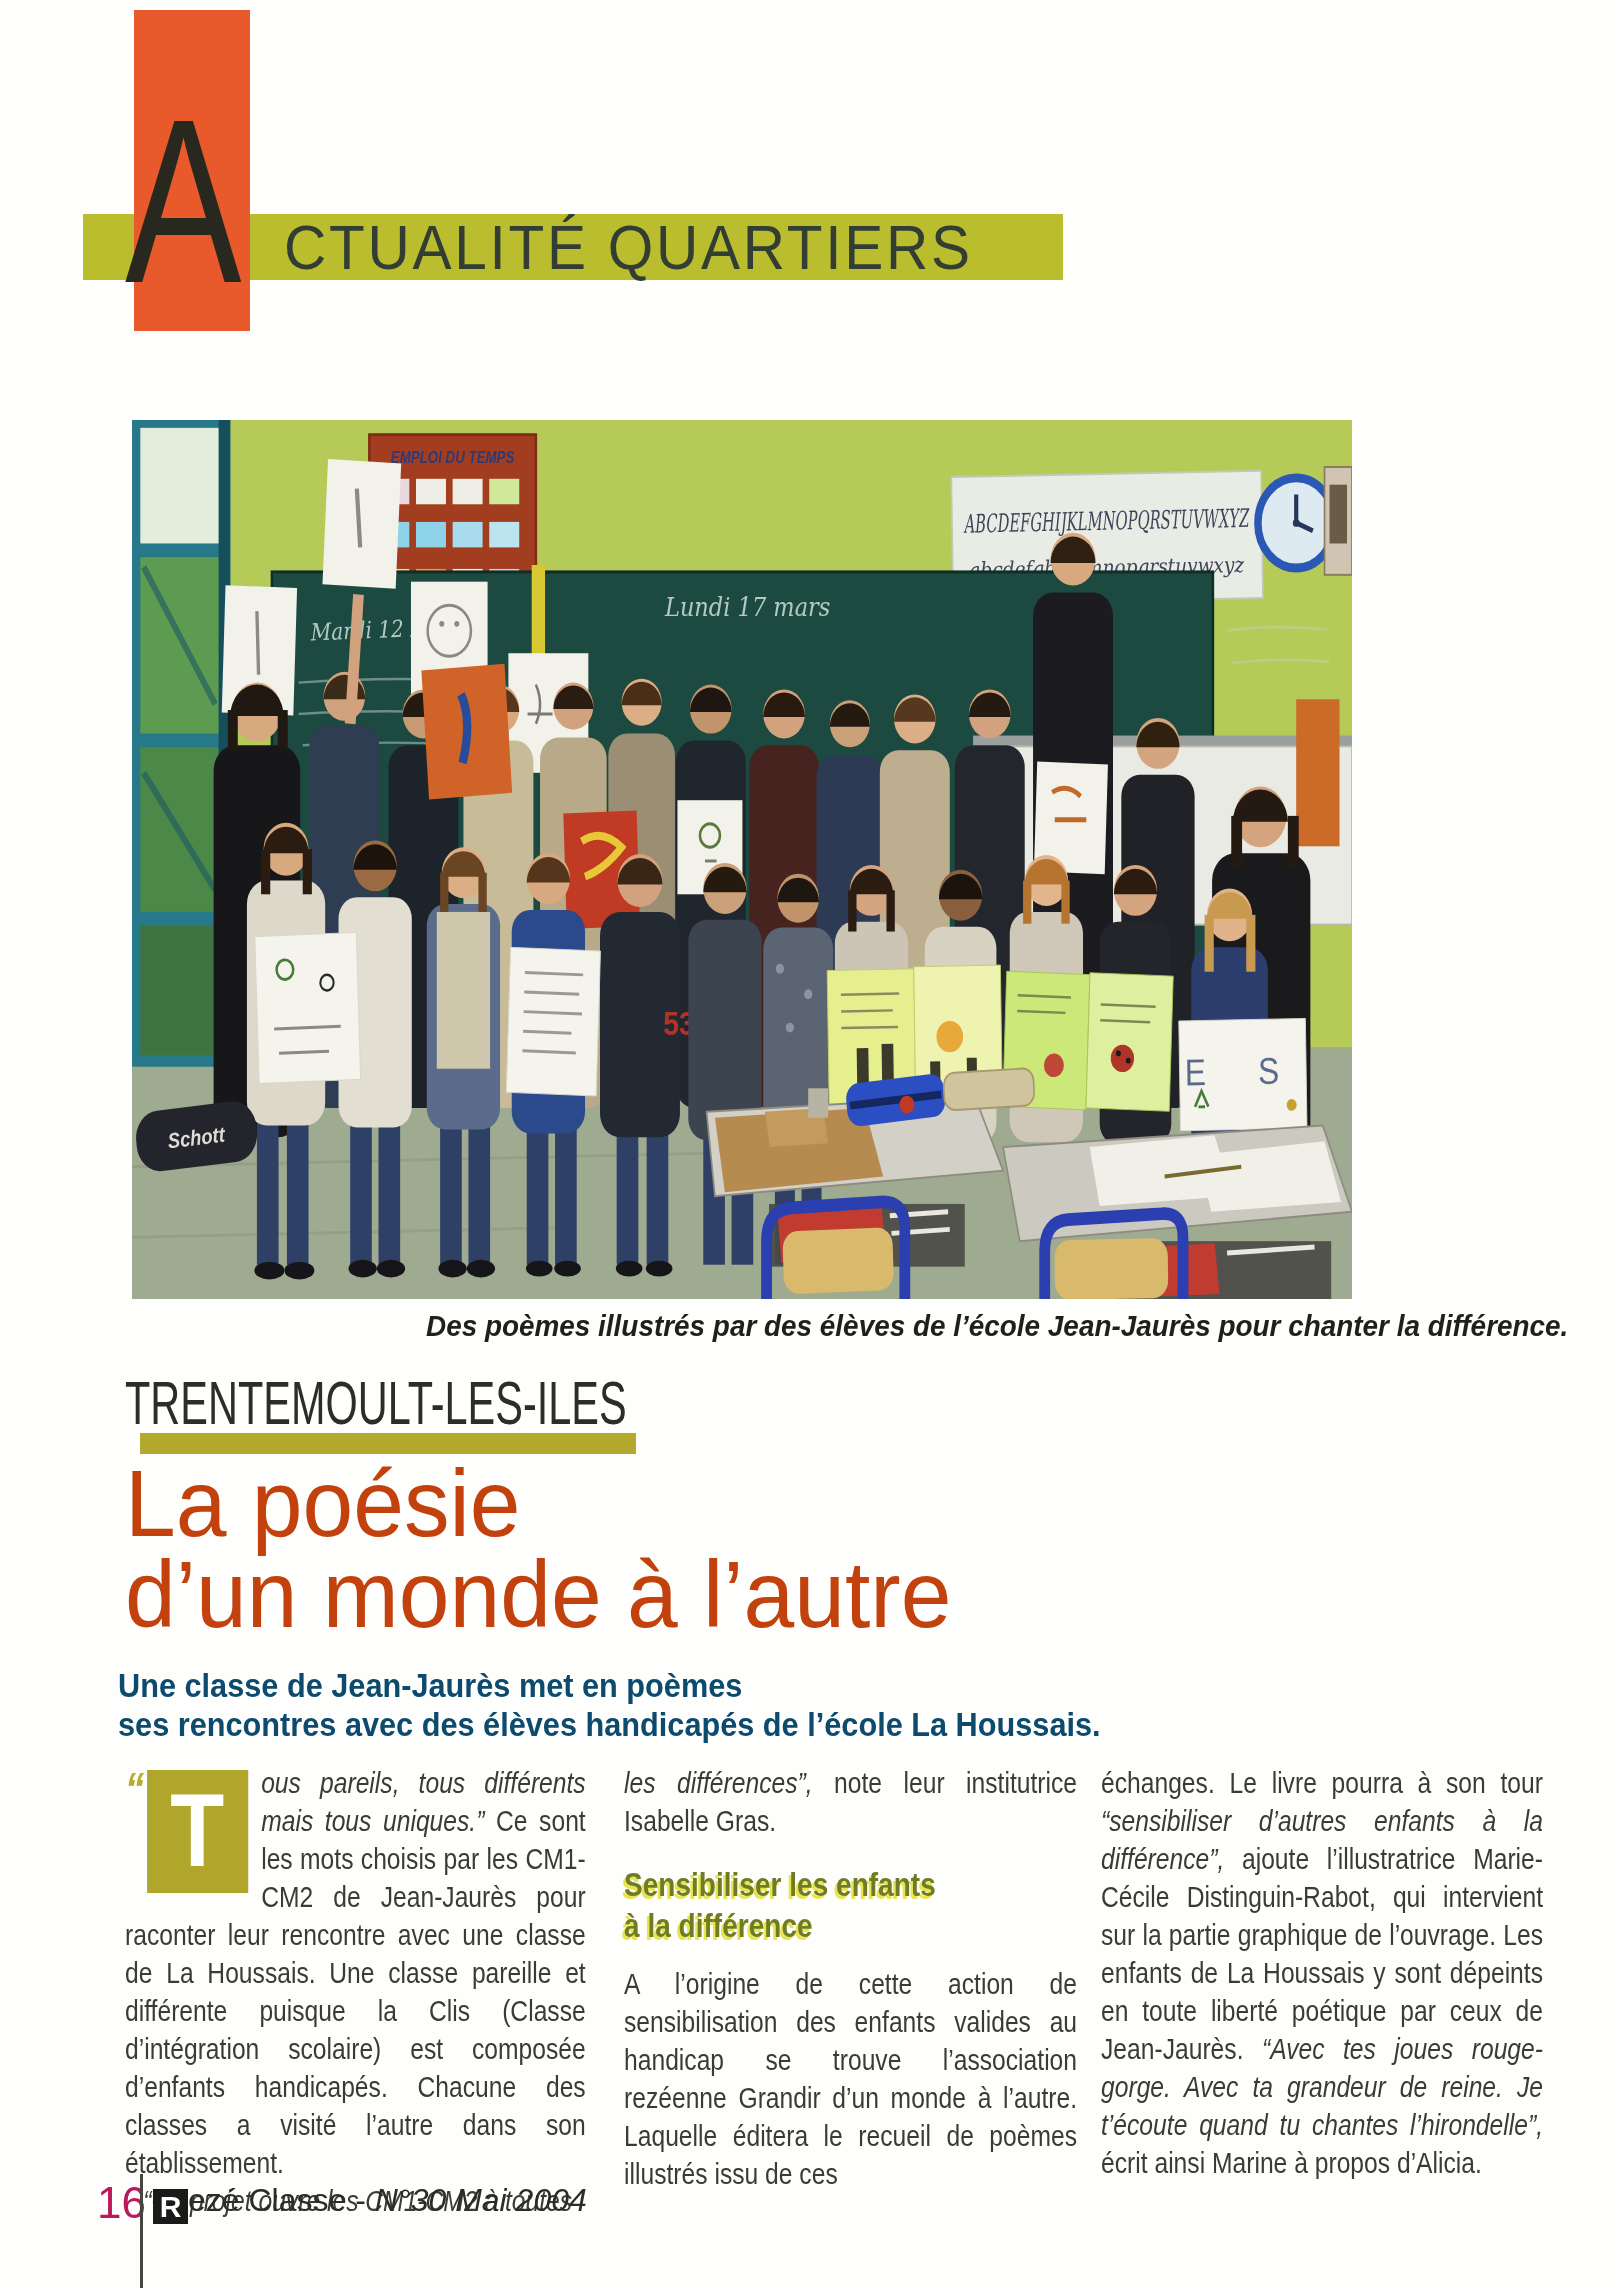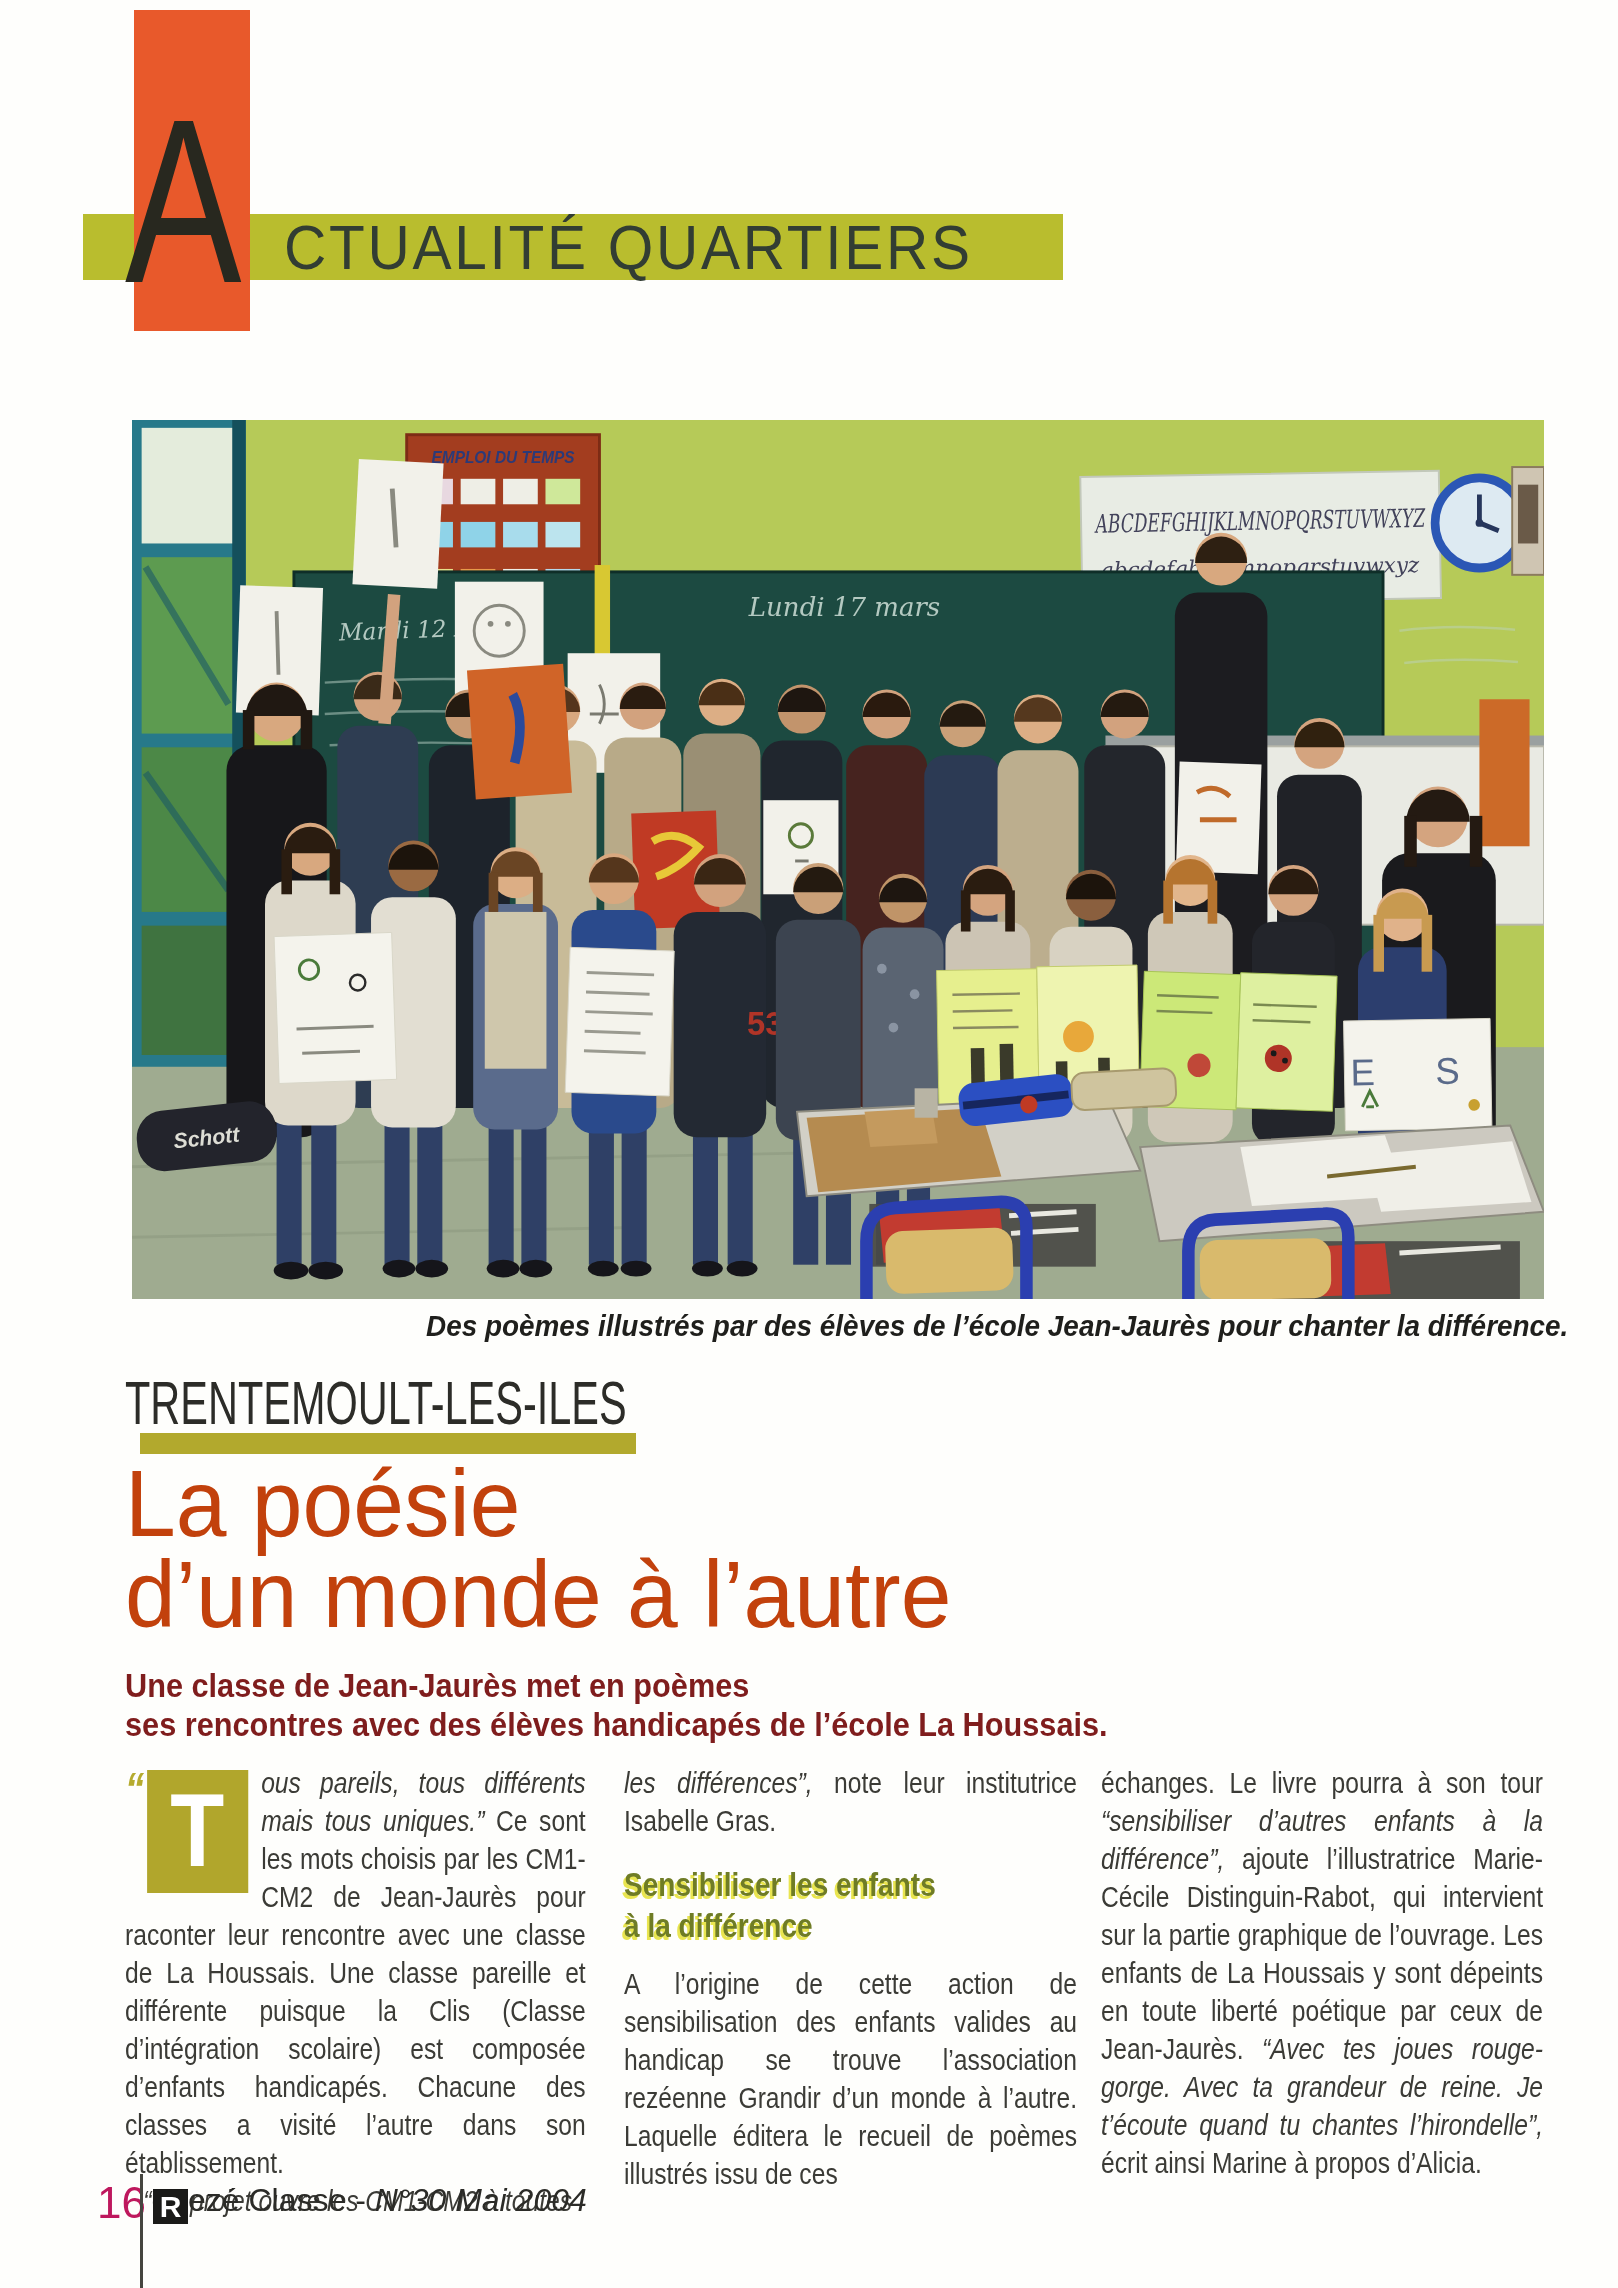--- a/index.html
+++ b/index.html
@@ -11,33 +11,33 @@
   
   .band{left:83px;top:214px;width:980px;height:66px;background:#b9bd2e;z-index:1;}
   .orange-box{left:134px;top:9.8px;width:116px;height:321px;background:#e8592b;z-index:2;}
   .big-a{left:125px;top:85px;font-size:233px;line-height:1;color:#28281f;z-index:3;
          transform:scaleX(.75);transform-origin:left top;}
   .band-title{left:284px;top:214px;height:66px;line-height:66px;z-index:3;color:#323d33;
               font-size:63px;letter-spacing:2.9px;}
   .band-title .cond{transform:scaleX(.93);}
 
   
-  .photo{left:132px;top:420px;width:1412px;height:879px;background:#b6ca58;z-index:1;text-align:right;}
+  .photo{left:132px;top:420px;width:1220px;height:879px;background:#b6ca58;z-index:1;text-align:right;}
   .photo svg{display:block;width:100%;height:100%;}
   .caption{top:1309px;right:50px;font-size:30px;font-weight:bold;font-style:italic;color:#1f1f1c;
            white-space:nowrap;}
   .caption .cond{transform:scaleX(.93);transform-origin:right center;}
 
   
   .region{left:125px;top:1368px;font-size:61px;color:#2c2c28;}
   .region .cond{transform:scaleX(.68);}
   .region-bar{left:140px;top:1433px;width:496px;height:20.6px;background:#b2a92d;}
   .headline{left:125px;top:1458px;font-size:95px;line-height:91px;color:#c2410c;}
   .headline .cond{display:block;transform:scaleX(.96);}
-  .standfirst{left:125px;top:1666px;font-size:33px;font-weight:bold;line-height:39px;color:#7f1d1d;}
+  .standfirst{left:118px;top:1666px;font-size:33px;font-weight:bold;line-height:39px;color:#0c4a6e;}
   .standfirst .cond{display:block;transform:scaleX(.93);}
 
   
   .col{top:1764px;font-size:29px;line-height:38px;text-align:justify;color:#3b3b36;
        transform:scaleX(.85);transform-origin:left top;}
   .col1{left:125px;width:542px;}
   .col2{left:624px;width:533px;}
   .col3{left:1101px;width:520px;}
   .col p{margin:0;}
   .it{font-style:italic;}

